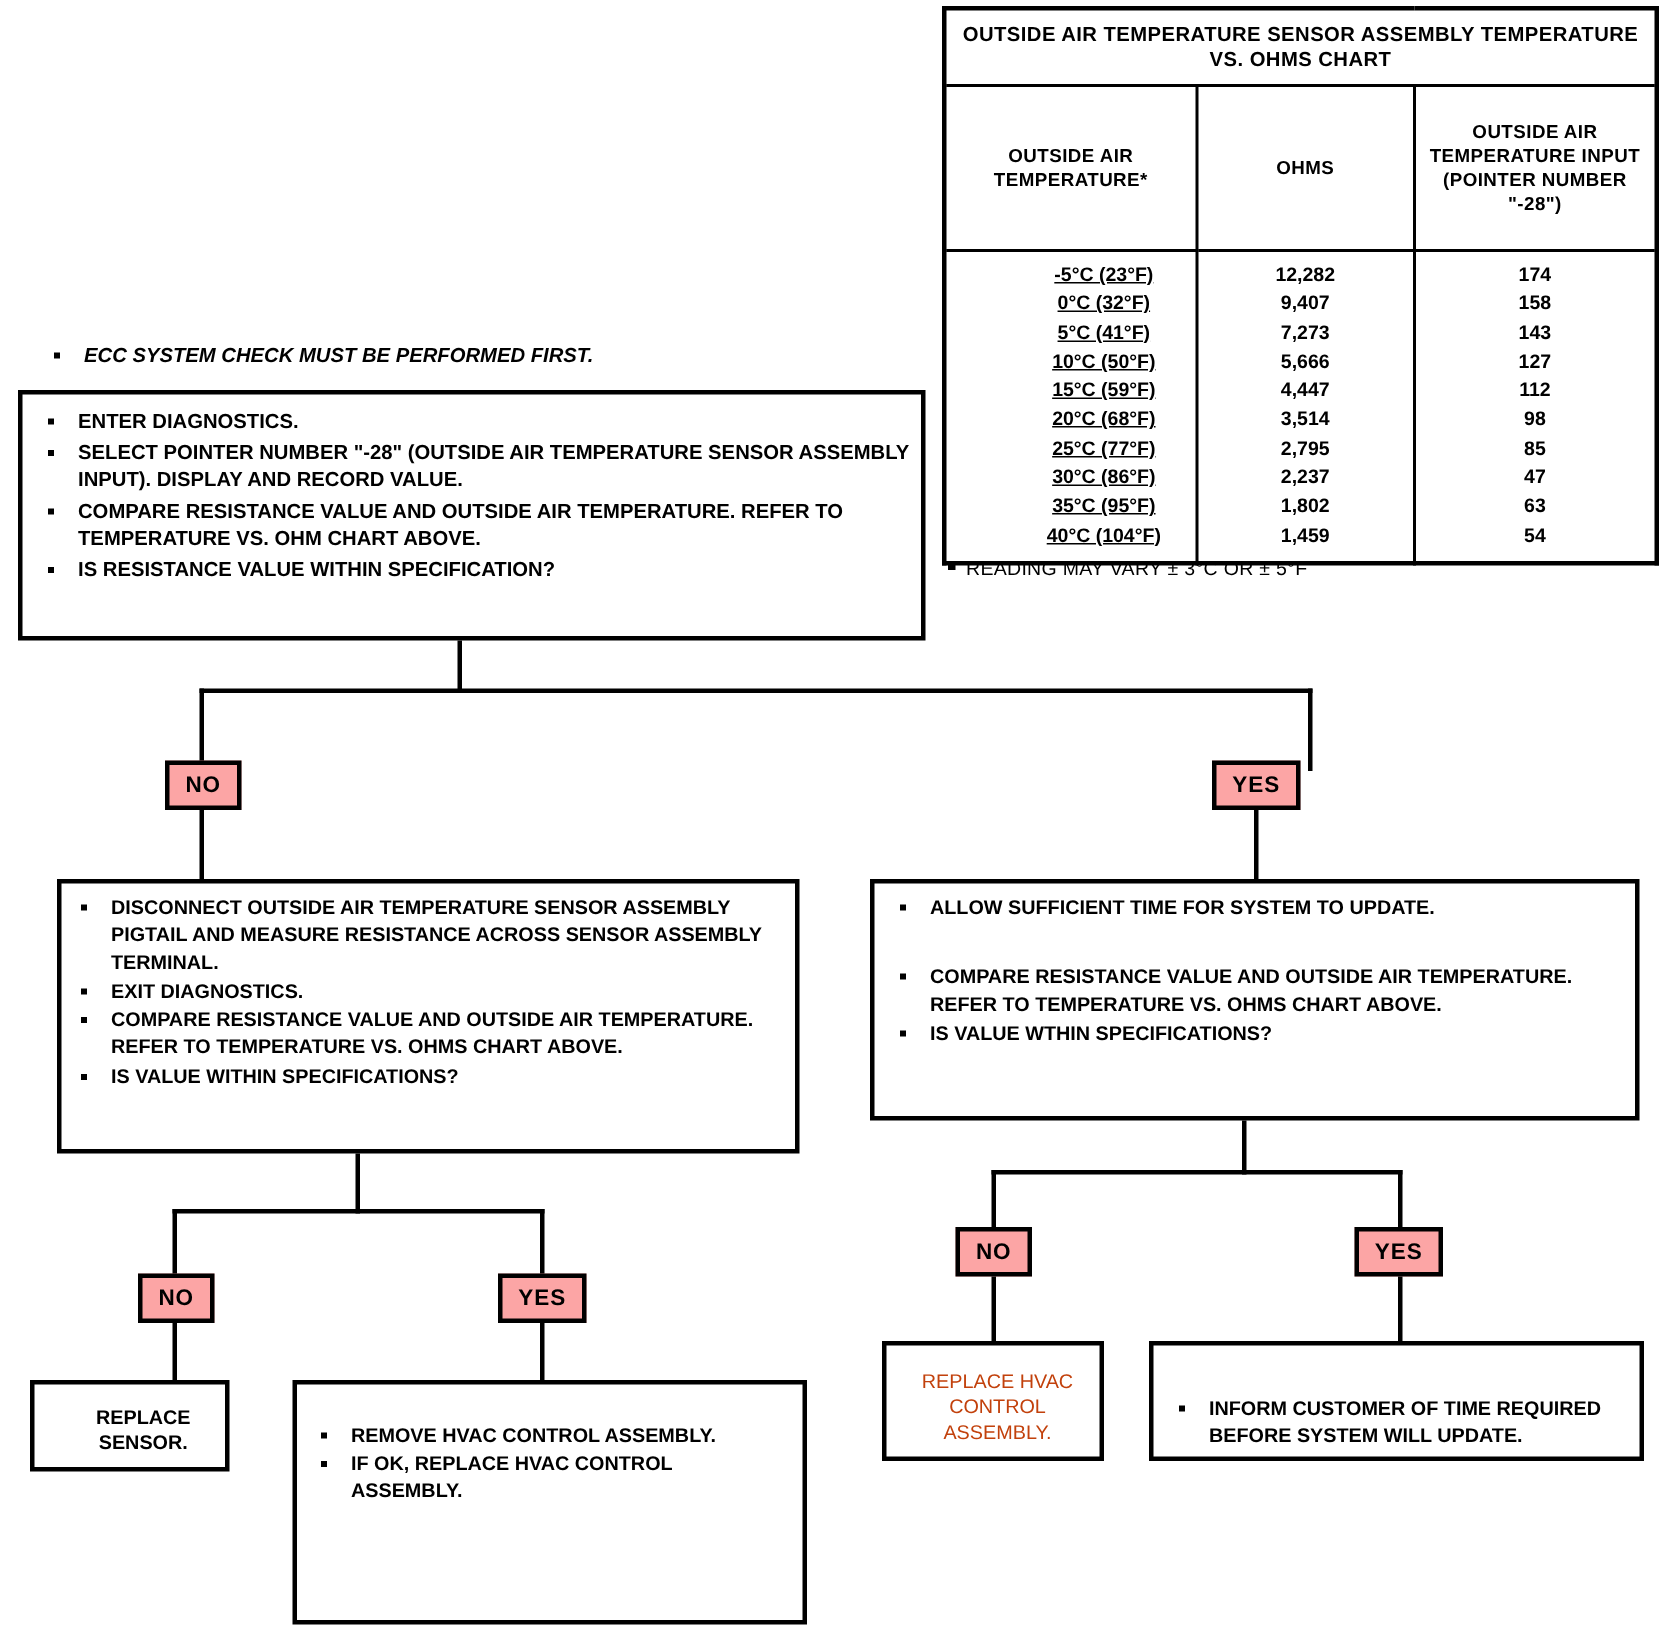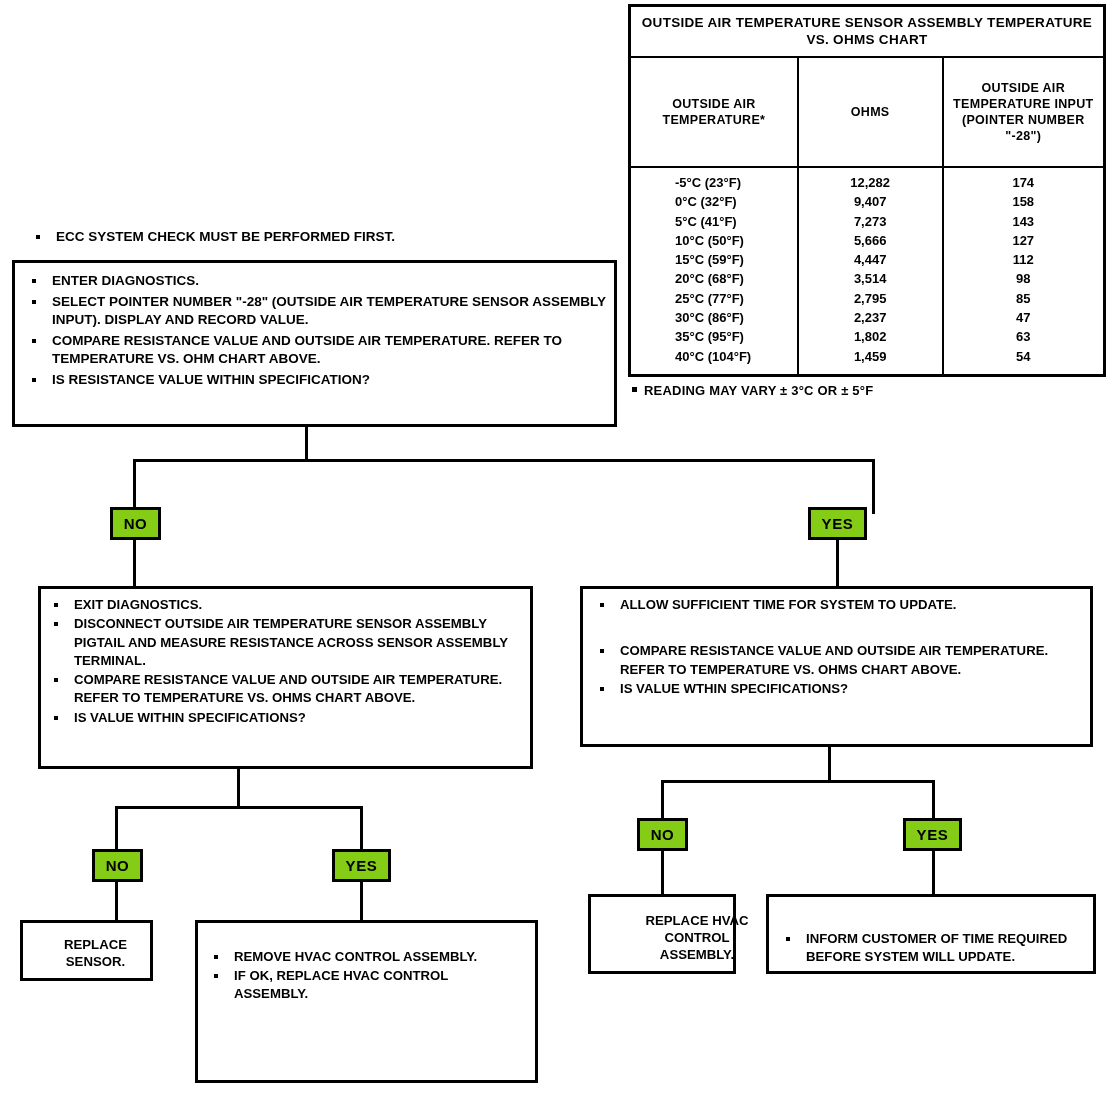--- a/index.html
+++ b/index.html
@@ -100,66 +100,66 @@
     margin:0;
     padding:0;
   }
   .datalist li{
     font-weight:bold;
     font-size:13px;
     line-height:19.3px;
     white-space:nowrap;
     color:#000;
   }
-  .d-temp{text-align:left;padding-left:44px;}
+  .d-temp{text-align:center;padding-left:44px;text-decoration:underline;}
   .d-ohms{text-align:center;}
   .d-inp{text-align:center;}
 
   #table-note{
     position:absolute;
     left:632px;
-    top:383px;
+    top:371px;
     font-size:13px;
-    font-weight:bold;
+    font-weight:normal;
     letter-spacing:0.2px;
     color:#000;
     white-space:nowrap;
   }
   #table-note .nbul{
     display:inline-block;
     width:5px;height:5px;background:#000;
     vertical-align:middle;
     margin-right:7px;
     position:relative;top:-2px;
   }
 
   
   .dec{
     position:absolute;
     border:3px solid #000;
-    background:#84cc16;
+    background:#fca5a5;
     box-sizing:border-box;
     display:flex;
     align-items:center;
     justify-content:center;
     font-weight:bold;
     font-size:15px;
     letter-spacing:0.6px;
     color:#000;
   }
 
   
   #note-top{
     position:absolute;
     left:28px;
     top:228px;
     font-size:13.5px;
     line-height:18px;
   }
-  #note-top li{padding-left:28px;}
+  #note-top li{padding-left:28px;font-style:italic;}
   #note-top li::before{left:8px;}
 
   #box1-content{
     position:absolute;
     left:26px;
     top:272px;
     width:580px;
     font-size:13.5px;
     line-height:18.5px;
   }
@@ -201,28 +201,28 @@
     position:absolute;
     left:208px;
     top:948px;
     width:310px;
     font-size:13.2px;
     line-height:18.2px;
   }
 
   #box-replace-hvac{
     position:absolute;
-    left:632px;
+    left:600px;
     top:912px;
     width:130px;
     text-align:center;
     font-size:13.2px;
     line-height:17px;
-    font-weight:bold;
-    color:#000000;
+    font-weight:normal;
+    color:#c2410c;
     text-transform:uppercase;
   }
 
   #box-inform-content{
     position:absolute;
     left:780px;
     top:930px;
     width:310px;
     font-size:13.2px;
     line-height:18.2px;
@@ -316,22 +316,22 @@
   </div>
   <div class="dec" style="left:808px;top:507px;width:59px;height:33px;">
     <span>YES</span>
   </div>
 
   <div class="line vline" style="left:133px;top:540px;width:3px;height:47px;"></div>
   <div class="line vline" style="left:836px;top:540px;width:3px;height:47px;"></div>
 
   <div class="box" style="left:38px;top:586px;width:495px;height:183px;"></div>
   <ul class="blist" id="box-left-content">
+      <li>DISCONNECT OUTSIDE AIR TEMPERATURE SENSOR ASSEMBLY PIGTAIL AND MEASURE RESISTANCE ACROSS SENSOR ASSEMBLY TERMINAL.</li>
       <li>EXIT DIAGNOSTICS.</li>
-      <li>DISCONNECT OUTSIDE AIR TEMPERATURE SENSOR ASSEMBLY PIGTAIL AND MEASURE RESISTANCE ACROSS SENSOR ASSEMBLY TERMINAL.</li>
       <li>COMPARE RESISTANCE VALUE AND OUTSIDE AIR TEMPERATURE. REFER TO TEMPERATURE VS. OHMS CHART ABOVE.</li>
       <li>IS VALUE WITHIN SPECIFICATIONS?</li>
     </ul>
 
   <div class="box" style="left:580px;top:586px;width:513px;height:161px;"></div>
   <ul class="blist" id="box-right-content">
       <li class="gap">ALLOW SUFFICIENT TIME FOR SYSTEM TO UPDATE.</li>
       <li>COMPARE RESISTANCE VALUE AND OUTSIDE AIR TEMPERATURE. REFER TO TEMPERATURE VS. OHMS CHART ABOVE.</li>
       <li>IS VALUE WTHIN SPECIFICATIONS?</li>
     </ul>

